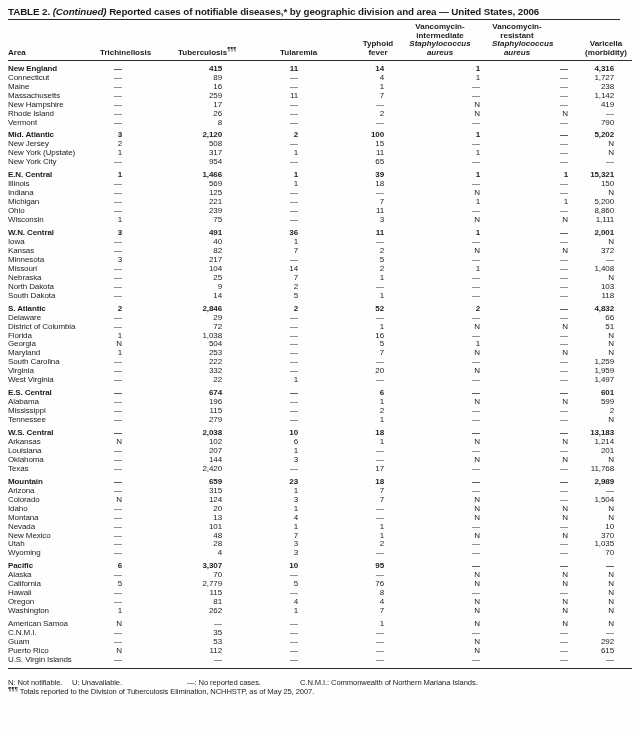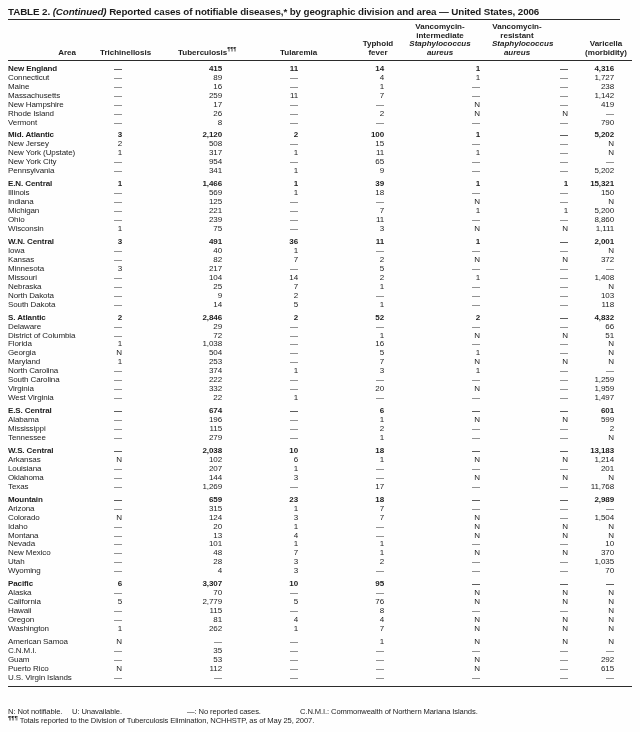--- a/index.html
+++ b/index.html
@@ -27,21 +27,21 @@
   col.c5 { width: 96px; }
   col.c6 { width: 88px; }
   col.c7 { width: 52px; }
 
   thead th {
     vertical-align: bottom; text-align: center;
     font-size: 8px; font-weight: bold; line-height: 8.7px;
     padding: 3px 0 2px 0; border-bottom: 1.8px solid #2b2b2b;
     white-space: nowrap; overflow: visible;
   }
-  thead th.col-area { text-align: right; }
+  thead th.col-area { text-align: left; }
   thead th:nth-child(2) { padding-left: 24px; }
   thead th:nth-child(3) { padding-left: 44px; }
   thead th:nth-child(4) { padding-left: 46px; }
   thead th:nth-child(5) { padding-left: 50px; }
   thead th:nth-child(6) { padding-right: 8px; }
   thead th:nth-child(7) { padding-right: 38px; }
   thead th .it { font-style: italic; }
   thead th sup { font-size: 5.5px; vertical-align: super; line-height: 0; }
 
   tbody td {
@@ -50,21 +50,21 @@
     letter-spacing: -0.1px;
   }
   td.area { text-align: left; }
   td.val  { text-align: right; padding-right: 12px; }
   td.val:last-child { padding-right: 18px; }
   tr.bold td { font-weight: bold; }
   tr.gap td { padding-top: 4px; }
 
   .rule-bottom { border-top: 1.4px solid #2b2b2b; margin-top: 3px; width: 624px; }
 
-  .footnotes { margin-top: 20px; font-size: 7.6px; line-height: 9.5px; letter-spacing: -0.1px; }
+  .footnotes { margin-top: 9px; font-size: 7.6px; line-height: 9.5px; letter-spacing: -0.1px; }
   .fn-line1 span { display: inline-block; vertical-align: top; }
   .fn-seg-1 { width: 64px; }
   .fn-seg-2 { width: 115px; }
   .fn-seg-3 { width: 113px; }
   .fn-line2 sup { font-size: 6px; font-weight: bold; vertical-align: super; line-height: 0; margin-right: 2px; }
 </style>
 </head>
 <body>
 
 <div class="page">
@@ -224,30 +224,20 @@
         <tr>
           <td class="area">New York City</td>
           <td class="val">—</td>
           <td class="val">954</td>
           <td class="val">—</td>
           <td class="val">65</td>
           <td class="val">—</td>
           <td class="val">—</td>
           <td class="val">—</td>
         </tr>
-        <tr>
-          <td class="area">Pennsylvania</td>
-          <td class="val">—</td>
-          <td class="val">341</td>
-          <td class="val">1</td>
-          <td class="val">9</td>
-          <td class="val">—</td>
-          <td class="val">—</td>
-          <td class="val">5,202</td>
-        </tr>
         <tr class="gap bold">
           <td class="area">E.N. Central</td>
           <td class="val">1</td>
           <td class="val">1,466</td>
           <td class="val">1</td>
           <td class="val">39</td>
           <td class="val">1</td>
           <td class="val">1</td>
           <td class="val">15,321</td>
         </tr>
@@ -435,30 +425,20 @@
           <td class="area">Maryland</td>
           <td class="val">1</td>
           <td class="val">253</td>
           <td class="val">—</td>
           <td class="val">7</td>
           <td class="val">N</td>
           <td class="val">N</td>
           <td class="val">N</td>
         </tr>
         <tr>
-          <td class="area">North Carolina</td>
-          <td class="val">—</td>
-          <td class="val">374</td>
-          <td class="val">1</td>
-          <td class="val">3</td>
-          <td class="val">1</td>
-          <td class="val">—</td>
-          <td class="val">—</td>
-        </tr>
-        <tr>
           <td class="area">South Carolina</td>
           <td class="val">—</td>
           <td class="val">222</td>
           <td class="val">—</td>
           <td class="val">—</td>
           <td class="val">—</td>
           <td class="val">—</td>
           <td class="val">1,259</td>
         </tr>
         <tr>
@@ -557,21 +537,21 @@
           <td class="val">144</td>
           <td class="val">3</td>
           <td class="val">—</td>
           <td class="val">N</td>
           <td class="val">N</td>
           <td class="val">N</td>
         </tr>
         <tr>
           <td class="area">Texas</td>
           <td class="val">—</td>
-          <td class="val">1,269</td>
+          <td class="val">2,420</td>
           <td class="val">—</td>
           <td class="val">17</td>
           <td class="val">—</td>
           <td class="val">—</td>
           <td class="val">11,768</td>
         </tr>
         <tr class="gap bold">
           <td class="area">Mountain</td>
           <td class="val">—</td>
           <td class="val">659</td>

